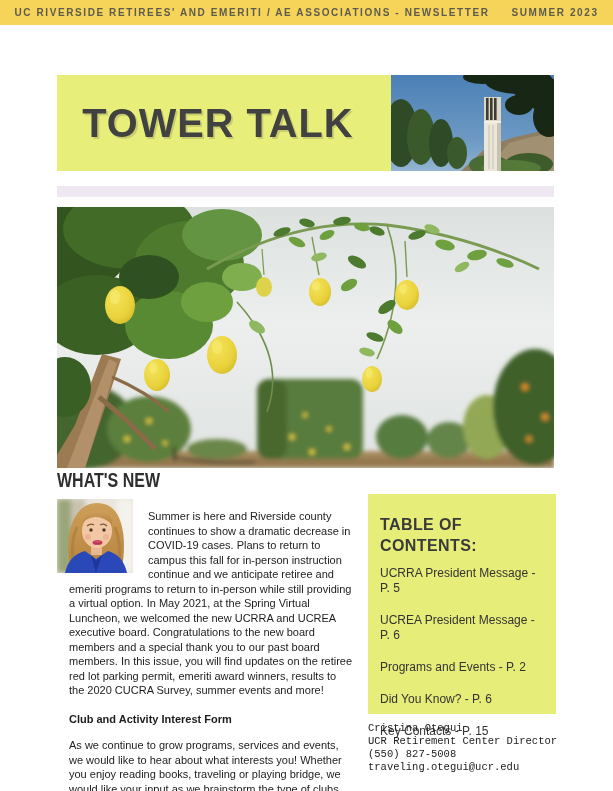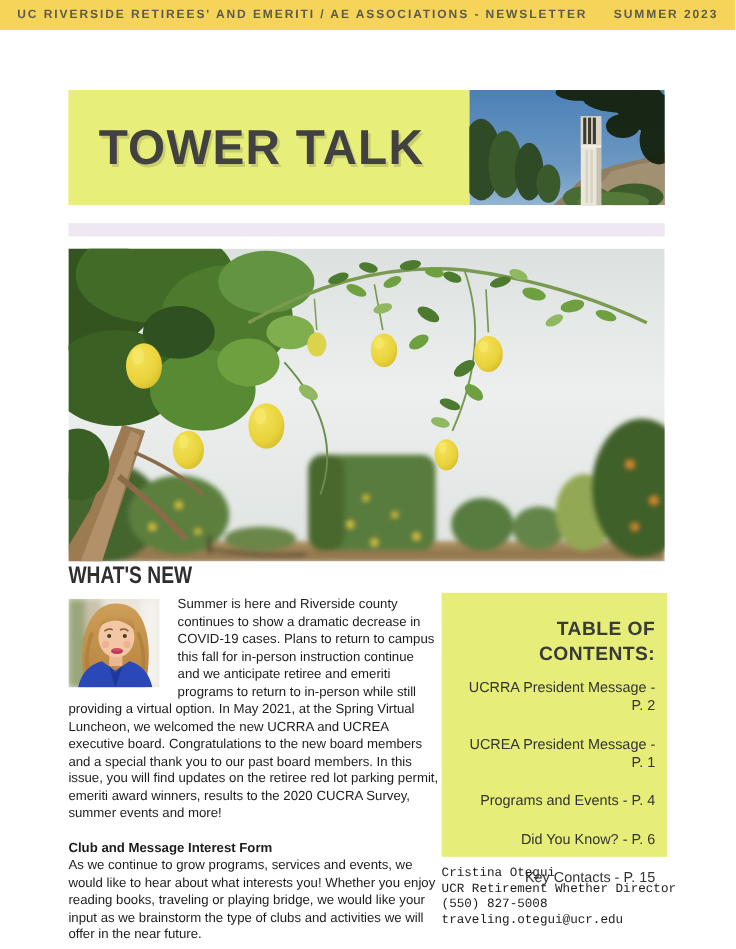--- a/index.html
+++ b/index.html
@@ -36,26 +36,26 @@
   .whats-new{
     position:absolute;left:57px;top:469px;font-size:20px;font-weight:bold;color:#2e2e2e;
     transform:scaleX(0.8);transform-origin:left center;letter-spacing:0px;white-space:nowrap;
   }
   
   .left-col{position:absolute;left:57px;top:497px;width:309px;font-size:11px;line-height:14.5px;color:#1c1c1c;}
   .headshot{
     float:left;width:76px;height:74px;margin:2px 15px 4px 0;overflow:hidden;
   }
   .headshot svg{display:block;}
-  .left-col p{margin:0;}
+  .left-col p{margin:12px;}
   .form-heading{font-weight:bold;margin-top:14px !important;}
   
   .toc-box{
     position:absolute;left:368px;top:494px;width:188px;height:220px;background:#E6ED78;
-    box-sizing:border-box;padding:20px 10px 0 12px;color:#3a3a3a;text-align:right;
+    box-sizing:border-box;padding:20px 10px 0 12px;color:#3a3a3a;
   }
   .toc-heading{font-size:16px;font-weight:bold;line-height:21px;margin:0 0 10px 0;letter-spacing:0.4px;}
   .toc-item{font-size:12px;line-height:15px;margin:0 0 17px 0;color:#333333;}
   
   .contact{position:absolute;left:368px;top:722px;width:200px;font-size:10.5px;line-height:13px;color:#1c1c1c;}
   .contact div{margin:0;font-family:Liberation Mono, monospace;}
 </style>
 </head>
 <body>
 
@@ -271,34 +271,34 @@
         <circle cx="31" cy="38" r="3" fill="#E89A86" opacity="0.45"></circle>
         <circle cx="49" cy="38" r="3" fill="#E89A86" opacity="0.45"></circle>
         <ellipse cx="40.5" cy="43.5" rx="5" ry="2.6" fill="#CE4A66"></ellipse>
         <path d="M36,43.5 q 4.5,2.5 9,0" stroke="#A83450" stroke-width="1" fill="none"></path>
 
         <path d="M8,74 Q 12,56 28,52 L 39,60 L 51,52 Q 66,56 70,74 Z" fill="#2A48B8"></path>
         <path d="M34,56 L 39,62 L 45,56 L 39,74 Z" fill="#1D379B"></path>
       </svg>
     </div>
     <p>Summer is here and Riverside county continues to show a dramatic decrease in COVID-19 cases. Plans to return to campus this fall for in-person instruction continue and we anticipate retiree and emeriti programs to return to in-person while still providing a virtual option. In May 2021, at the Spring Virtual Luncheon, we welcomed the new UCRRA and UCREA executive board. Congratulations to the new board members and a special thank you to our past board members. In this issue, you will find updates on the retiree red lot parking permit, emeriti award winners, results to the 2020 CUCRA Survey, summer events and more!</p>
-    <p class="form-heading">Club and Message Interest Form</p>
+    <p class="form-heading">Club and Activity Interest Form</p>
     <p>As we continue to grow programs, services and events, we would like to hear about what interests you! Whether you enjoy reading books, traveling or playing bridge, we would like your input as we brainstorm the type of clubs and activities we will offer in the near future.</p>
 
   </div>
 
   <div class="toc-box">
     <div class="toc-heading">TABLE OF CONTENTS:</div>
-    <div class="toc-item">UCRRA President Message - P. 2</div>
-    <div class="toc-item">UCREA President Message - P. 1</div>
-    <div class="toc-item">Programs and Events - P. 4</div>
+    <div class="toc-item">UCRRA President Message - P. 5</div>
+    <div class="toc-item">UCREA President Message - P. 6</div>
+    <div class="toc-item">Programs and Events - P. 2</div>
     <div class="toc-item">Did You Know? - P. 6</div>
     <div class="toc-item">Key Contacts - P. 15</div>
   </div>
 
   <div class="contact">
     <div>Cristina Otegui</div>
-    <div>UCR Retirement Whether Director</div>
+    <div>UCR Retirement Center Director</div>
     <div>(550) 827-5008</div>
     <div>traveling.otegui@ucr.edu</div>
   </div>
 
 </div>
 
 </body></html>

